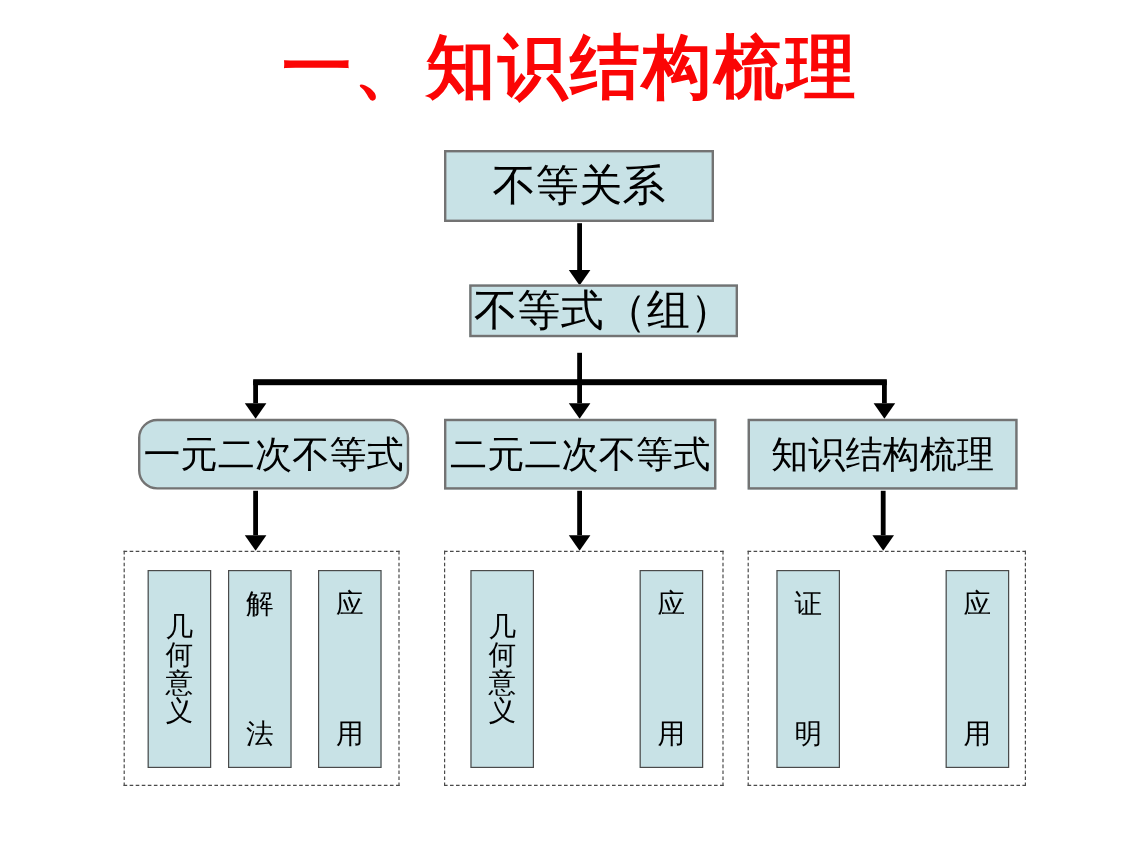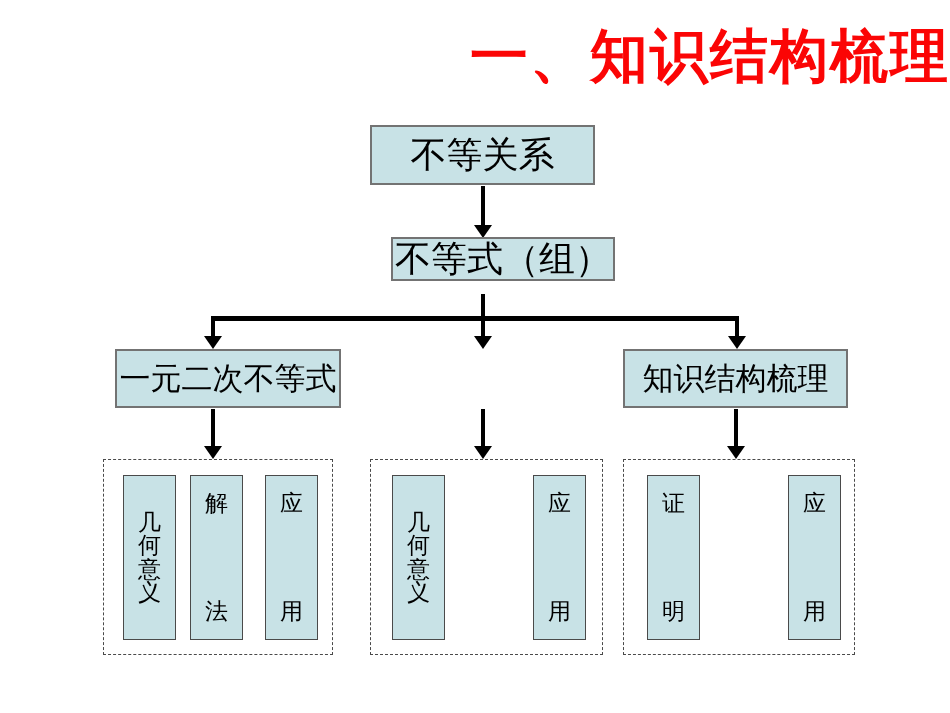--- a/index.html
+++ b/index.html
@@ -2,33 +2,33 @@
 <html><head>
 <meta charset="utf-8">
 <style>
   html,body { margin:0; padding:0; background:#ffffff; }
   .slide {
     position:relative; width:950px; height:713px; background:#ffffff;
     overflow:hidden; font-family:"Liberation Serif","DejaVu Serif",serif;
   }
   .title {
     position:absolute; left:0; right:0; top:24px; margin:0;
-    text-align:right; font-size:58px; font-weight:700; color:#fb0505;
+    text-align:center; font-size:58px; font-weight:700; color:#fb0505;
     letter-spacing:2px; line-height:1.15;
   }
   .box {
     position:absolute; background:#c8e2e6; border:2px solid #737373;
     display:flex; align-items:center; justify-content:center;
     color:#000; box-sizing:border-box; white-space:nowrap;
   }
   .lvl12 { font-size:36px; }
   .lvl3  { font-size:31px; }
   #node-root   { left:370px; top:125px; width:225px; height:60px; }
   #node-level2 { left:391px; top:237px; width:224px; height:44px; }
-  #branch-0 { left:115px; top:349px; width:226px; height:59px; }
+  #branch-0 { left:115px; top:349px; width:226px; height:59px;border-radius:16px; }
   #branch-1 { left:370px; top:349px; width:227px; height:59px; }
   #branch-2 { left:623px; top:349px; width:225px; height:59px; }
 
   .varrow {
     position:absolute; width:18px;
     display:flex; flex-direction:column; align-items:center;
   }
   .varrow .stem { width:4px; flex:1; background:#000; }
   .varrow .head {
     width:0; height:0;
@@ -92,20 +92,21 @@
   <div class="varrow" id="drop-center">
     <div class="stem"></div>
     <div class="head"></div>
   </div>
   <div class="varrow" id="drop-right">
     <div class="stem"></div>
     <div class="head"></div>
   </div>
 
   <div class="box lvl3" id="branch-0">一元二次不等式</div>
+  <div class="box lvl3" id="branch-1">二元二次不等式</div>
   <div class="box lvl3" id="branch-2">知识结构梳理</div>
 
   <div class="varrow" id="arrow-g0">
     <div class="stem"></div>
     <div class="head"></div>
   </div>
   <div class="varrow" id="arrow-g1">
     <div class="stem"></div>
     <div class="head"></div>
   </div>

